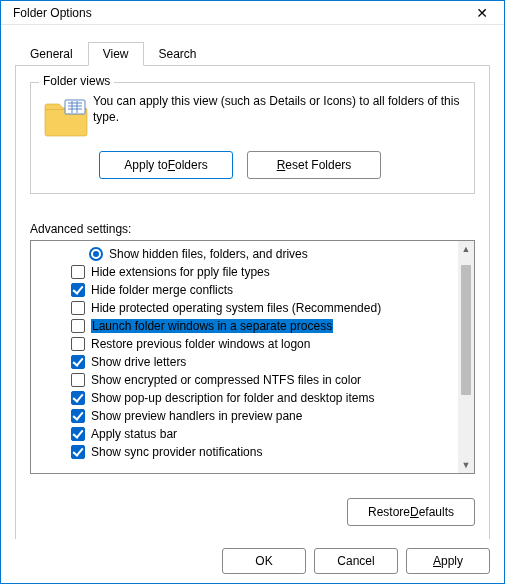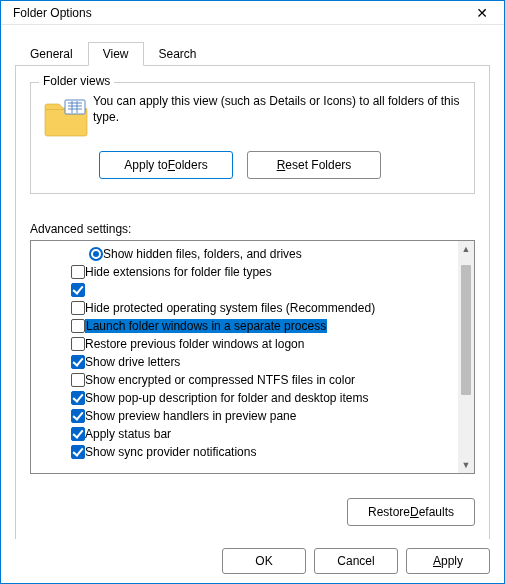--- a/index.html
+++ b/index.html
@@ -105,21 +105,21 @@
     position: absolute; right:0; top:0; bottom:0; width:16px;
     background: #f0f0f0;
     display:flex; flex-direction:column; align-items:center;
   }
   .scroll-arrow { width:16px; height:16px; display:flex; align-items:center; justify-content:center; font-size:9px; color:#666; }
   .scroll-thumb { width:10px; background:#bdbdbd; border-radius:1px; margin-top:8px; }
   .list-row {
     display: flex; align-items: center;
     height: 18px;
     padding-left: 40px;
-    gap: 0;
+    gap: 6px;
     font-size: 12px;
     white-space: nowrap;
   }
   .list-row.radio-row { padding-left: 58px; }
   .ctrl { width: 14px; height: 14px; flex-shrink:0; display:flex; align-items:center; justify-content:center; }
   .checkbox-box { width:14px; height:14px; border:1px solid #555; border-radius:2px; background:#fff; position:relative; }
   .checkbox-box.checked { background:#0066cc; border-color:#0066cc; }
   .checkbox-box.checked::after {
     content:""; position:absolute; left:3px; top:0px;
     width:4px; height:8px; border:solid #fff; border-width:0 2px 2px 0;
@@ -201,26 +201,27 @@
           <div class="list-row radio-row">
             <span class="ctrl">
               <span class="radio-outer selected"></span>
             </span>
             <span class="row-label">Show hidden files, folders, and drives</span>
           </div>
           <div class="list-row">
             <span class="ctrl">
               <span class="checkbox-box"></span>
             </span>
-            <span class="row-label">Hide extensions for folder file types</span>
-          </div>
-          <div class="list-row">
-            <span class="ctrl">
-              <span class="checkbox-box checked"></span>
-            </span>
+            <span class="row-label">Hide extensions for pply file types</span>
+          </div>
+          <div class="list-row">
+            <span class="ctrl">
+              <span class="checkbox-box checked"></span>
+            </span>
+            <span class="row-label">Hide folder merge conflicts</span>
           </div>
           <div class="list-row">
             <span class="ctrl">
               <span class="checkbox-box"></span>
             </span>
             <span class="row-label">Hide protected operating system files (Recommended)</span>
           </div>
           <div class="list-row">
             <span class="ctrl">
               <span class="checkbox-box"></span>

